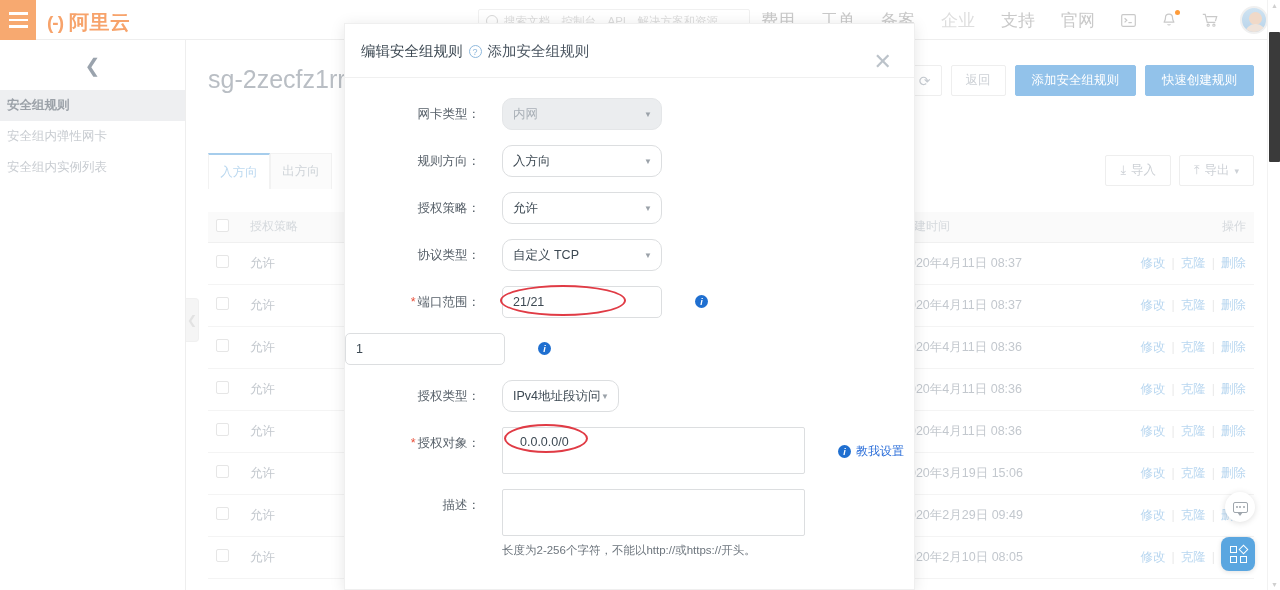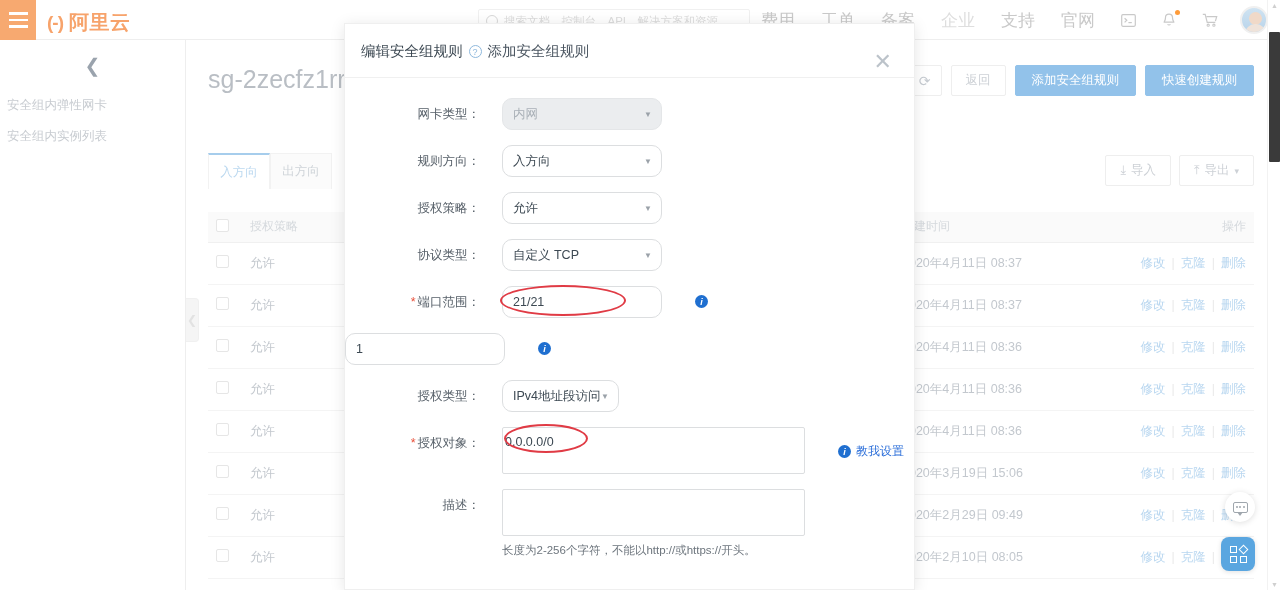--- a/index.html
+++ b/index.html
@@ -180,27 +180,27 @@
     height: 32px; border:1px solid #dcdee0; border-radius:10px; background:#fff;
     display:flex; align-items:center; padding: 0 10px; font-size: 12.5px; color:#3d4953;
     position:relative; cursor:pointer;
   }
   .sel.disabled { background:#ebedef; border-color:#e4e6e8; color:#a9b0b7; cursor:not-allowed; }
   .sel .caret { position:absolute; right: 9px; top:50%; transform:translateY(-50%); font-size: 8px; color:#9ba2a9;}
   .w160 { width: 160px; }
   .w113 { width: 113px; }
 
   .inp {
-    height: 32px; border:1px solid #dcdee0; border-radius:10px; background:#fff;
+    height: 32px; border:1px solid #dcdee0; border-radius:5px; background:#fff;
     display:flex; align-items:center; padding: 0 10px; font-size: 12.5px; color:#3d4953;
     width: 160px; cursor:text;
   }
   .boxarea {
     border:1px solid #dcdee0; border-radius:2px; background:#fff; width: 303px; height: 47px;
-    font-size: 12.5px; color:#3d4953; padding: 7px 2px; cursor:text;
+    font-size: 12.5px; color:#3d4953; padding: 7px 17px; cursor:text;
   }
   .hint { font-size: 11.5px; color:#6d757d; margin-top: 7px; }
 
   .info-b {
     width: 13px; height: 13px; border-radius:50%; background:#1f6fd0; color:#fff;
     font-size: 9px; font-style: italic; font-weight:700;
     display:inline-flex; align-items:center; justify-content:center; flex:none;
   }
   .side-note { position:absolute; display:flex; align-items:center; gap:5px; }
   .side-link { font-size:12px; color:#2b6ed9; cursor:pointer; }
@@ -269,20 +269,23 @@
     </div>
 
     <div class="avatar">
       <div class="head"></div>
       <div class="body"></div>
     </div>
   </div>
 
   <div class="sidebar">
     <div class="sb-collapse">❮</div>
+    <div class="sb-item active">
+      <span>安全组规则</span>
+    </div>
     <div class="sb-item">
       <span>安全组内弹性网卡</span>
     </div>
     <div class="sb-item">
       <span>安全组内实例列表</span>
     </div>
   </div>
 
   <div class="edge-handle">❮</div>
 

